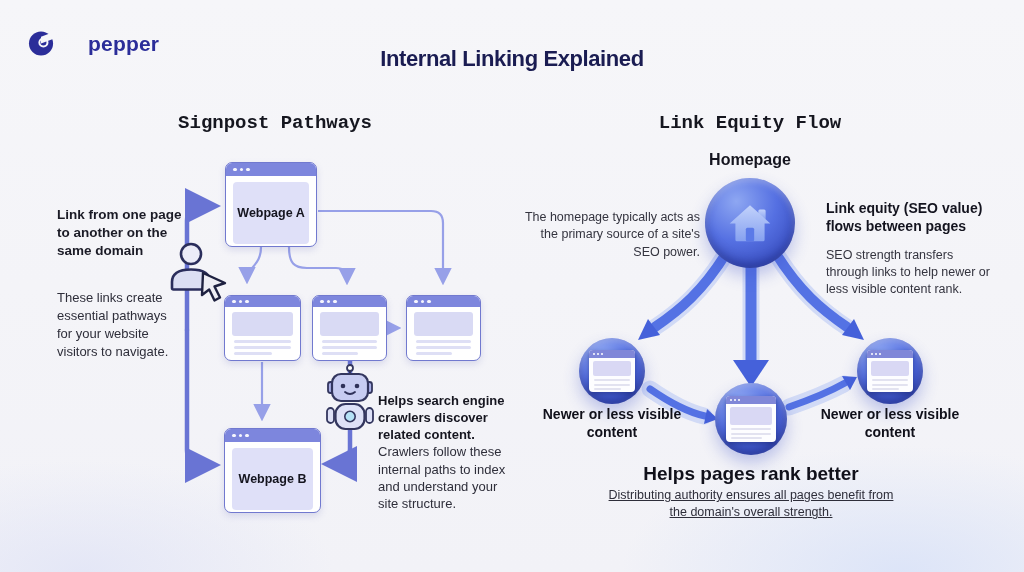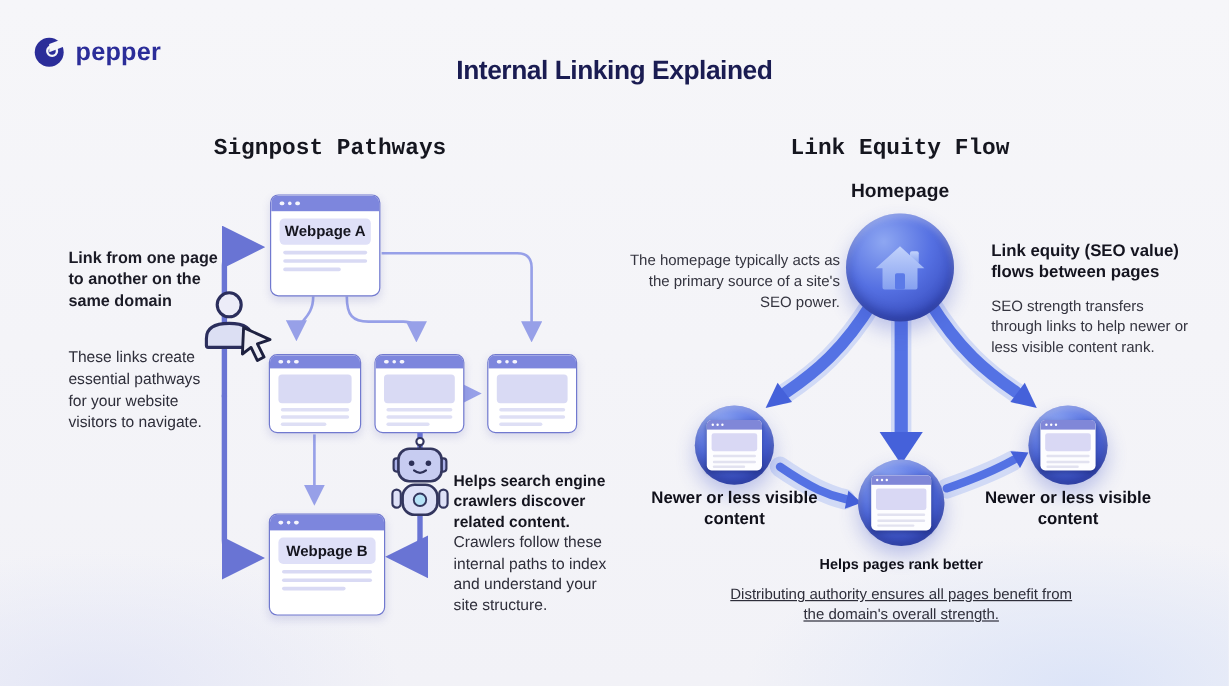--- a/index.html
+++ b/index.html
@@ -14,50 +14,50 @@
     background:
       radial-gradient(ellipse 400px 180px at 88% 100%, rgba(215,225,248,.8) 0%, rgba(215,225,248,0) 70%),
       radial-gradient(ellipse 360px 160px at 8% 100%, rgba(222,226,246,.7) 0%, rgba(222,226,246,0) 70%),
       linear-gradient(#f6f6f9 0%, #f2f2f7 100%);
   }
   .abs{ position:absolute; }
   svg{ display:block; }
 
   
   .logo-wrap{ left:28px; top:30px; display:flex; align-items:center; gap:8px; }
-  .logo-text{ font-size:21px; font-weight:800; color:#2b2d99; letter-spacing:.2px; }
+  .logo-text{ font-size:21px; font-weight:800; color:#2b2d99; letter-spacing:.2px;margin-left:25px; }
   .main-title{ left:0; right:0; top:46px; text-align:center;
     font-size:22px; font-weight:800; color:#1a1c52; letter-spacing:-.4px; }
 
   .section-heading{ font-size:19px; font-weight:800; color:#15161f; text-align:center;font-family:Liberation Mono, monospace; }
 
   
   .note-bold{ font-size:13.5px; font-weight:700; color:#1b1b26; line-height:1.32; }
   .note-body{ font-size:13px; color:#2e2e3a; line-height:1.38; }
   .crawler-note{ font-size:13px; line-height:1.32; color:#2e2e3a; }
   .crawler-note b{ color:#15151f; }
   .authority-heading{ font-size:14.5px; color:#1d1d28; line-height:1.28; text-align:center; }
   .authority-body{ font-size:12.5px; color:#34343f; line-height:1.38; text-align:right; margin-top:9px; }
   .flow-heading{ font-size:14px; font-weight:800; color:#14141f; line-height:1.28; }
   .flow-body{ font-size:12.5px; color:#34343f; line-height:1.38; margin-top:11px; }
   .node-label{ font-size:14px; font-weight:800; color:#10101a; text-align:center; line-height:1.28; }
-  .rank-heading{ font-size:12px; font-weight:800; color:#10101a; text-align:center; }
+  .rank-heading{ font-size:19px; font-weight:800; color:#10101a; text-align:center; }
   .rank-body{ font-size:12.5px; color:#2e2e3a; text-align:center; line-height:1.38; }
   .homepage-label{ font-size:16px; font-weight:800; color:#15151f; text-align:center; }
 
   
   .webpage-box{
     background:#fff; border:1.5px solid #7179cf; border-radius:7px;
     box-shadow:0 3px 7px rgba(90,95,180,.18); overflow:hidden;
   }
   .wp-header{ height:13px; background:#7d86dd; display:flex; align-items:center; gap:3px; padding-left:7px; }
   .wp-header.small{ height:11px; }
   .wp-dot{ width:3.5px; height:3.5px; border-radius:50%; background:#fff; opacity:.92; }
   .wp-pill{ background:#dfe0f8; border-radius:4px; margin:6px 7px 5px; text-align:center;
-    font-weight:700; font-size:12.5px; color:#15151f; padding:4px 2px; }
+    font-weight:700; font-size:12.5px; color:#15151f; padding:24px 2px; }
   .wp-line{ height:3px; background:#d9daf4; border-radius:2px; margin:4px 10px 0; }
   .wp-line.short{ margin-right:32px; }
   .wp-block{ background:#d9daf4; border-radius:3px; margin:5px 7px 4px; height:24px; }
   .wp-line-thin{ height:2.5px; background:#dedff5; border-radius:2px; margin:3.5px 9px 0; }
   .wp-line-thin.short{ margin-right:28px; }
 
   
   .node-circle{
     border-radius:50%;
     background:radial-gradient(circle at 35% 26%, #8ea7f2 0%, #5570e2 45%, #2a3cae 100%);

